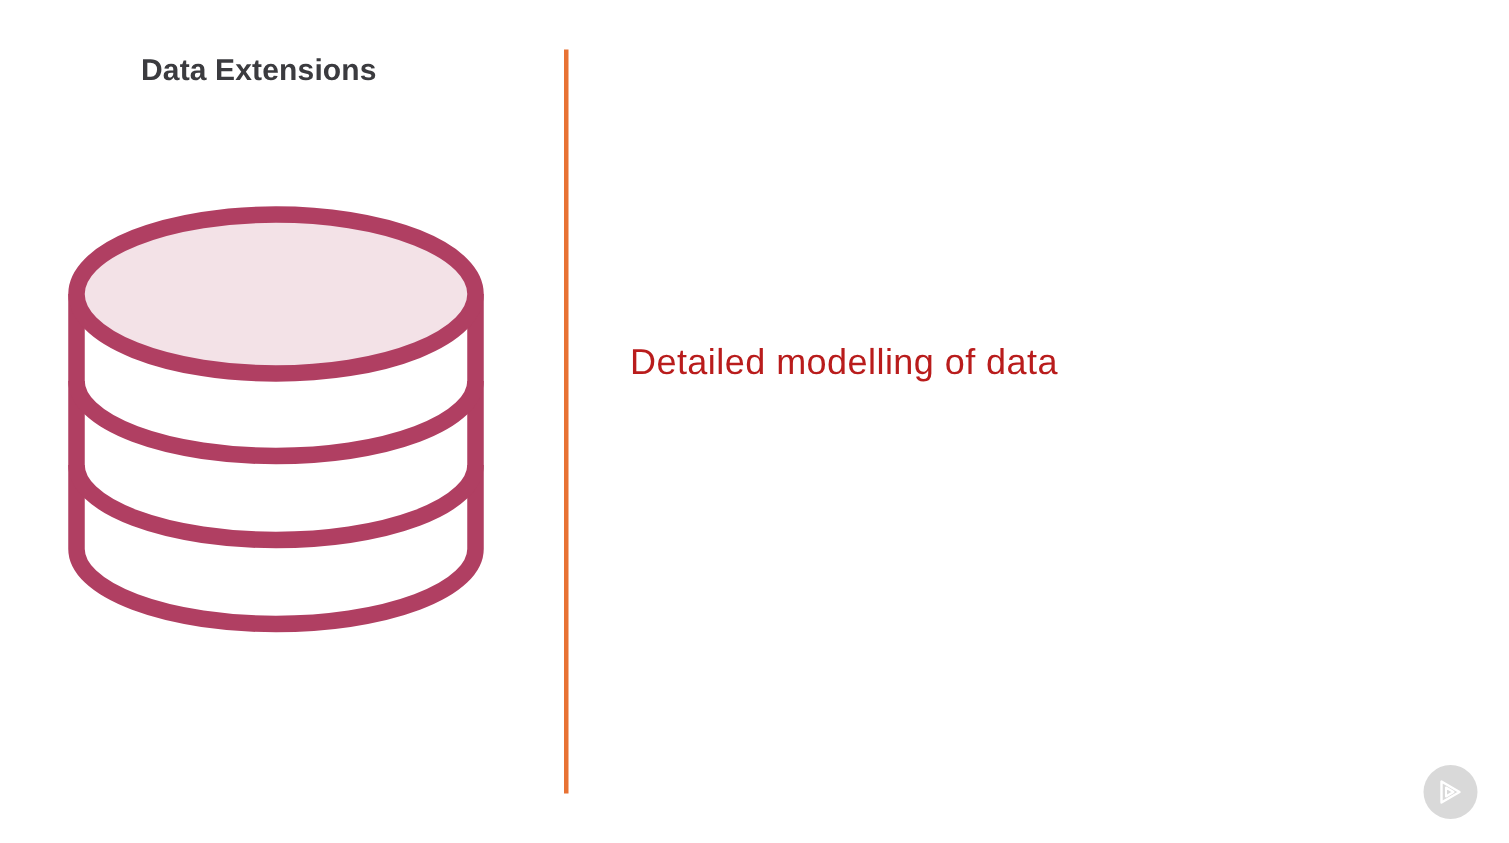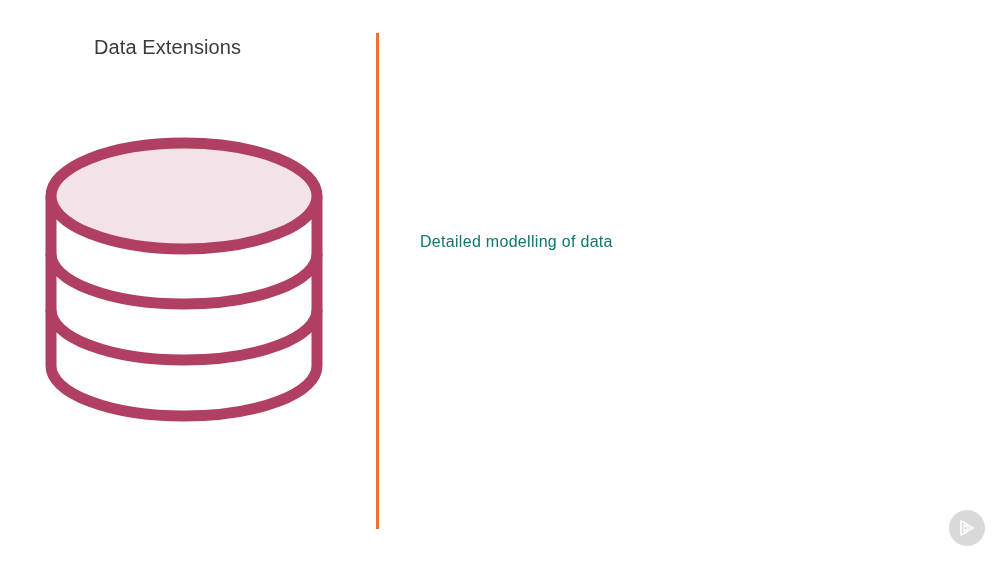--- a/index.html
+++ b/index.html
@@ -20,21 +20,21 @@
       left: 0; top: 0;
       width: 1006px;
       height: 562px;
       background: #ffffff;
     }
     .section-title {
       position: absolute;
       left: 94px;
       top: 36px;
       font-size: 20px;
-      font-weight: normal;
+      font-weight: bold;
       color: #3b3b3f;
       letter-spacing: 0.1px;
     }
     .db-icon {
       position: absolute;
       left: 44px;
       top: 136px;
       width: 280px;
       height: 290px;
     }
@@ -46,23 +46,23 @@
       height: 496px;
       background: #e87234;
     }
     .bullets {
       position: absolute;
       left: 420px;
       top: 226px;
       width: 520px;
     }
     .bullet {
-      font-size: 16px;
+      font-size: 24px;
       line-height: 31px;
-      color: #0f766e;
+      color: #b91c1c;
       margin: 0 0 18px 0;
       letter-spacing: 0.3px;
     }
     .play-button {
       position: absolute;
       left: 949px;
       top: 510px;
       width: 36px;
       height: 36px;
       border-radius: 50%;

